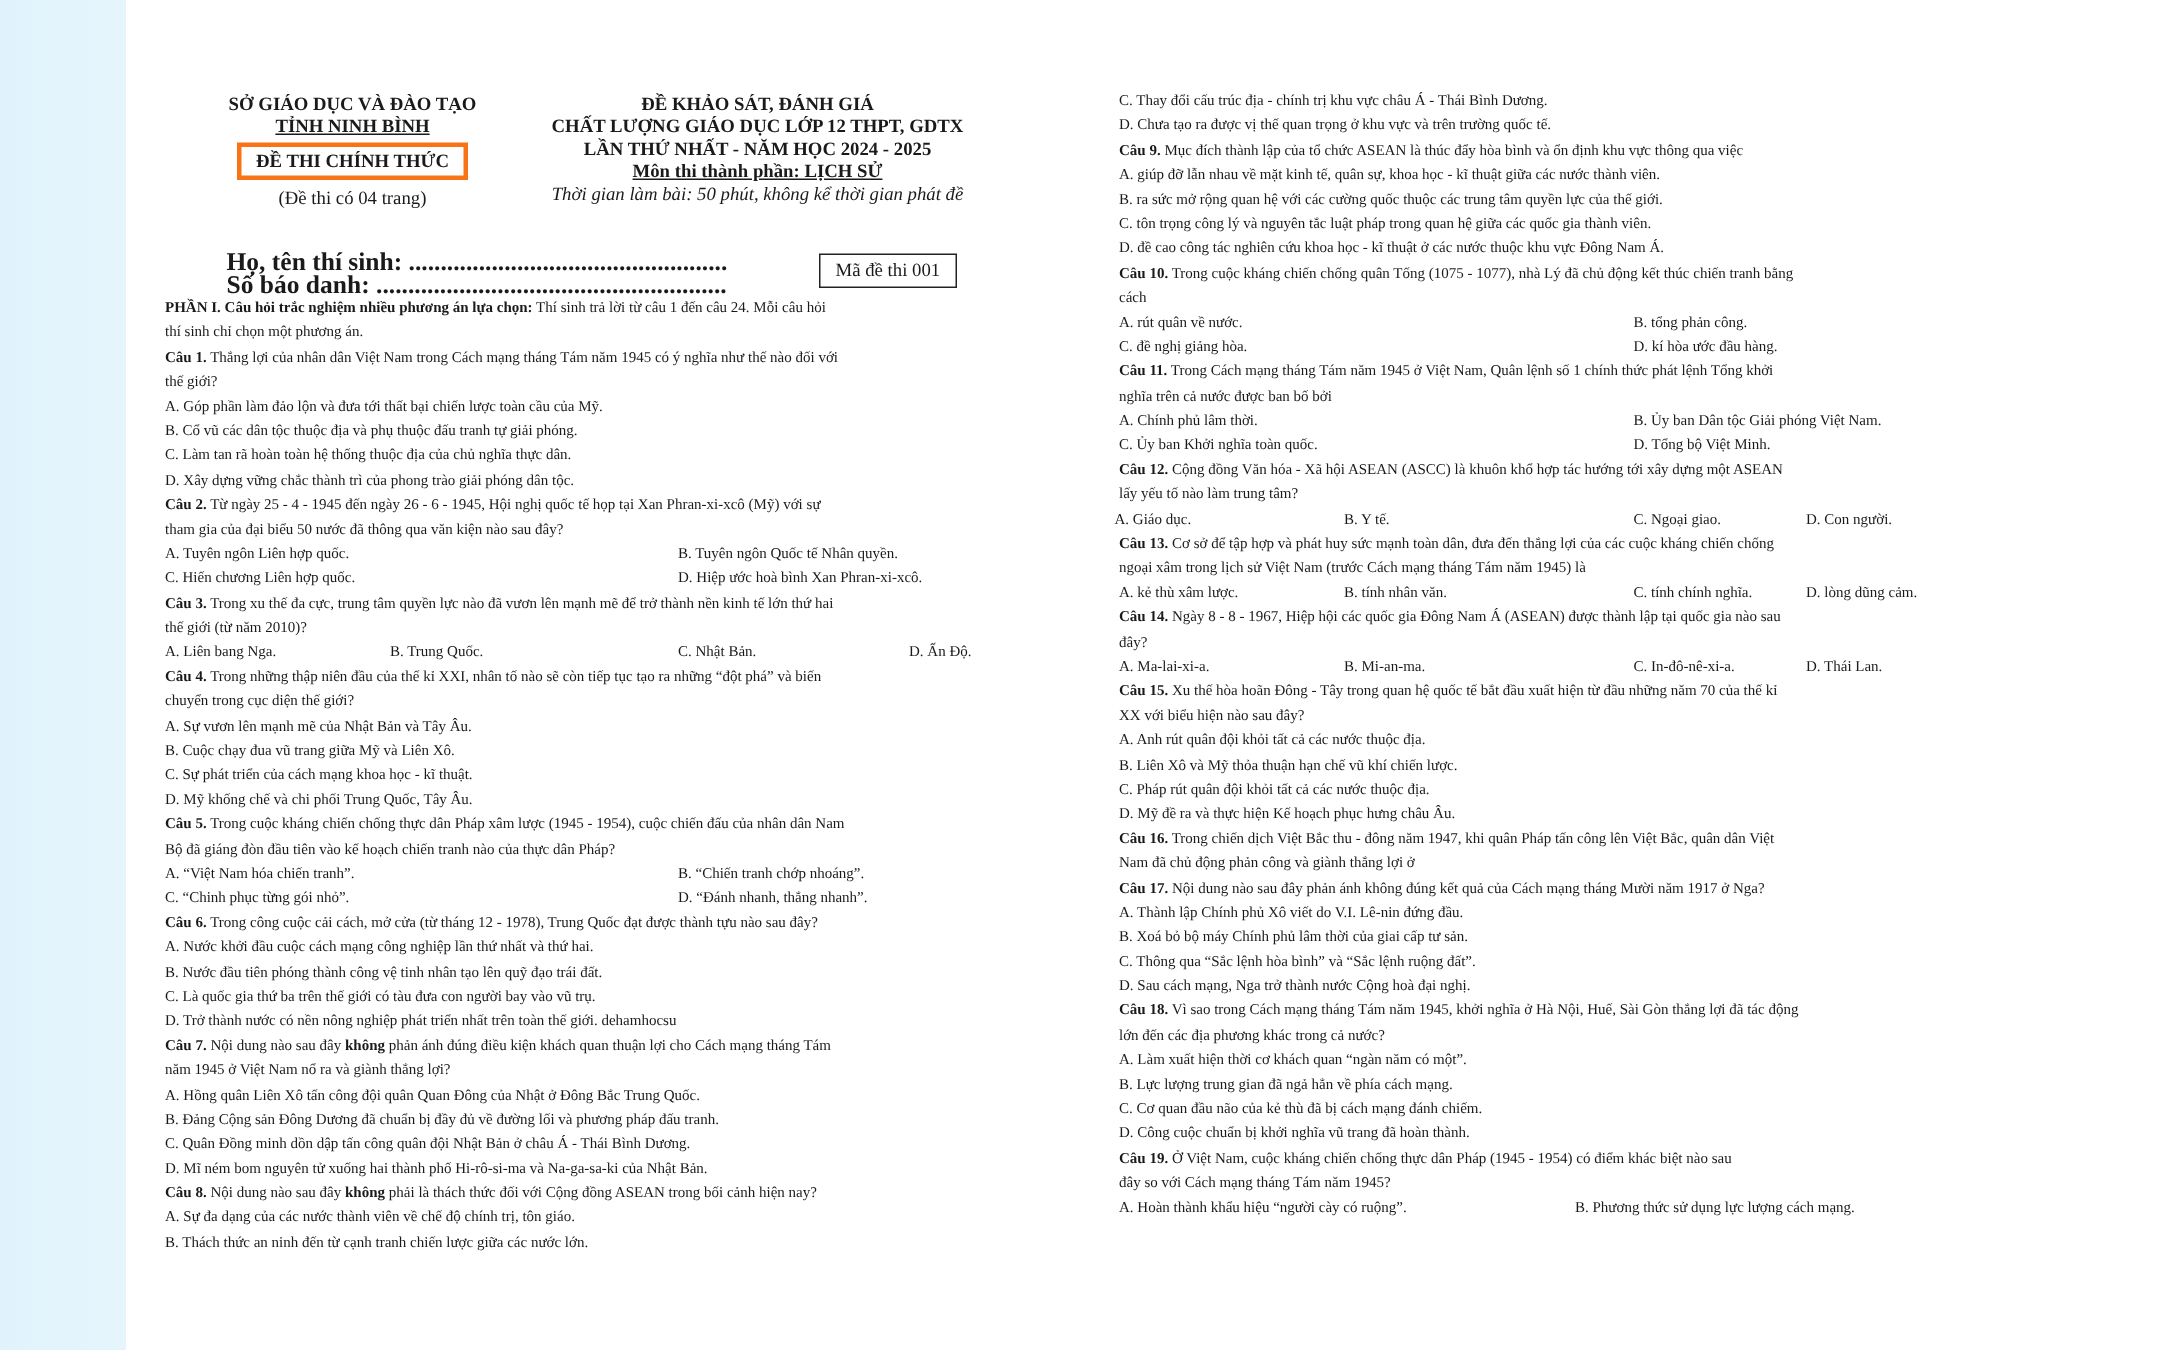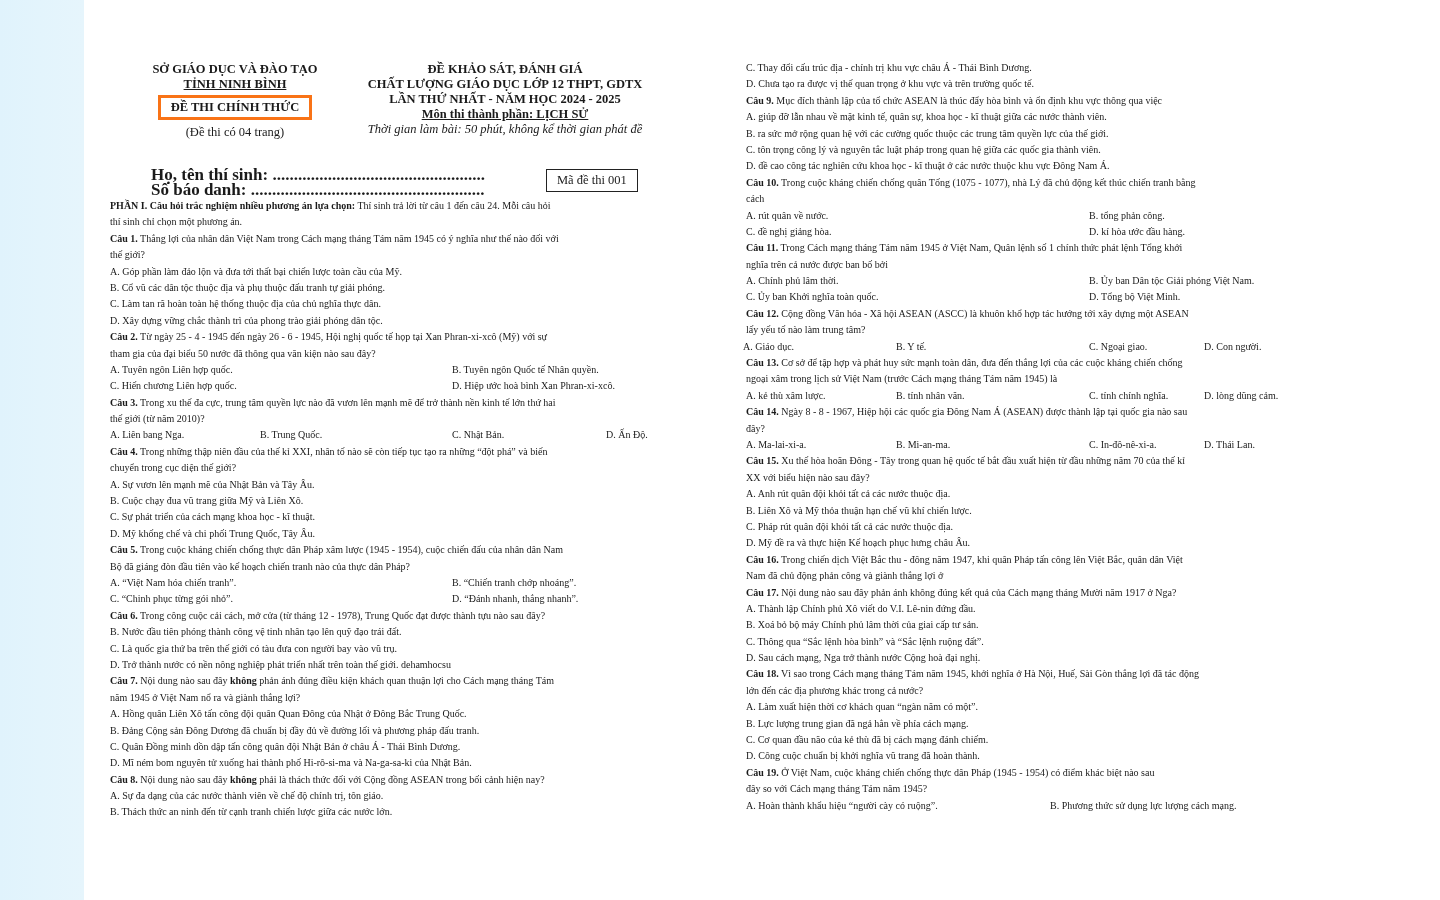--- a/index.html
+++ b/index.html
@@ -101,20 +101,21 @@
       <div class="opt-row">
           <span style="left:0">A. “Việt Nam hóa chiến tranh”.</span>
           <span style="left:342px">B. “Chiến tranh chớp nhoáng”.</span>
         </div>
       <div class="opt-row">
           <span style="left:0">C. “Chinh phục từng gói nhỏ”.</span>
           <span style="left:342px">D. “Đánh nhanh, thắng nhanh”.</span>
         </div>
 
       <div class="line"><b>Câu 6.</b><span> Trong công cuộc cải cách, mở cửa (từ tháng 12 - 1978), Trung Quốc đạt được thành tựu nào sau đây?</span></div>
+      <div class="line">A. Nước khởi đầu cuộc cách mạng công nghiệp lần thứ nhất và thứ hai.</div>
       <div class="line">B. Nước đầu tiên phóng thành công vệ tinh nhân tạo lên quỹ đạo trái đất.</div>
       <div class="line">C. Là quốc gia thứ ba trên thế giới có tàu đưa con người bay vào vũ trụ.</div>
       <div class="line">D. Trở thành nước có nền nông nghiệp phát triển nhất trên toàn thế giới. dehamhocsu</div>
 
       <div class="line"><b>Câu 7.</b><span> Nội dung nào sau đây </span><b>không</b><span> phản ánh đúng điều kiện khách quan thuận lợi cho Cách mạng tháng Tám</span></div>
       <div class="line">năm 1945 ở Việt Nam nổ ra và giành thắng lợi?</div>
       <div class="line">A. Hồng quân Liên Xô tấn công đội quân Quan Đông của Nhật ở Đông Bắc Trung Quốc.</div>
       <div class="line">B. Đảng Cộng sản Đông Dương đã chuẩn bị đầy đủ về đường lối và phương pháp đấu tranh.</div>
       <div class="line">C. Quân Đồng minh dồn dập tấn công quân đội Nhật Bản ở châu Á - Thái Bình Dương.</div>
       <div class="line">D. Mĩ ném bom nguyên tử xuống hai thành phố Hi-rô-si-ma và Na-ga-sa-ki của Nhật Bản.</div>

